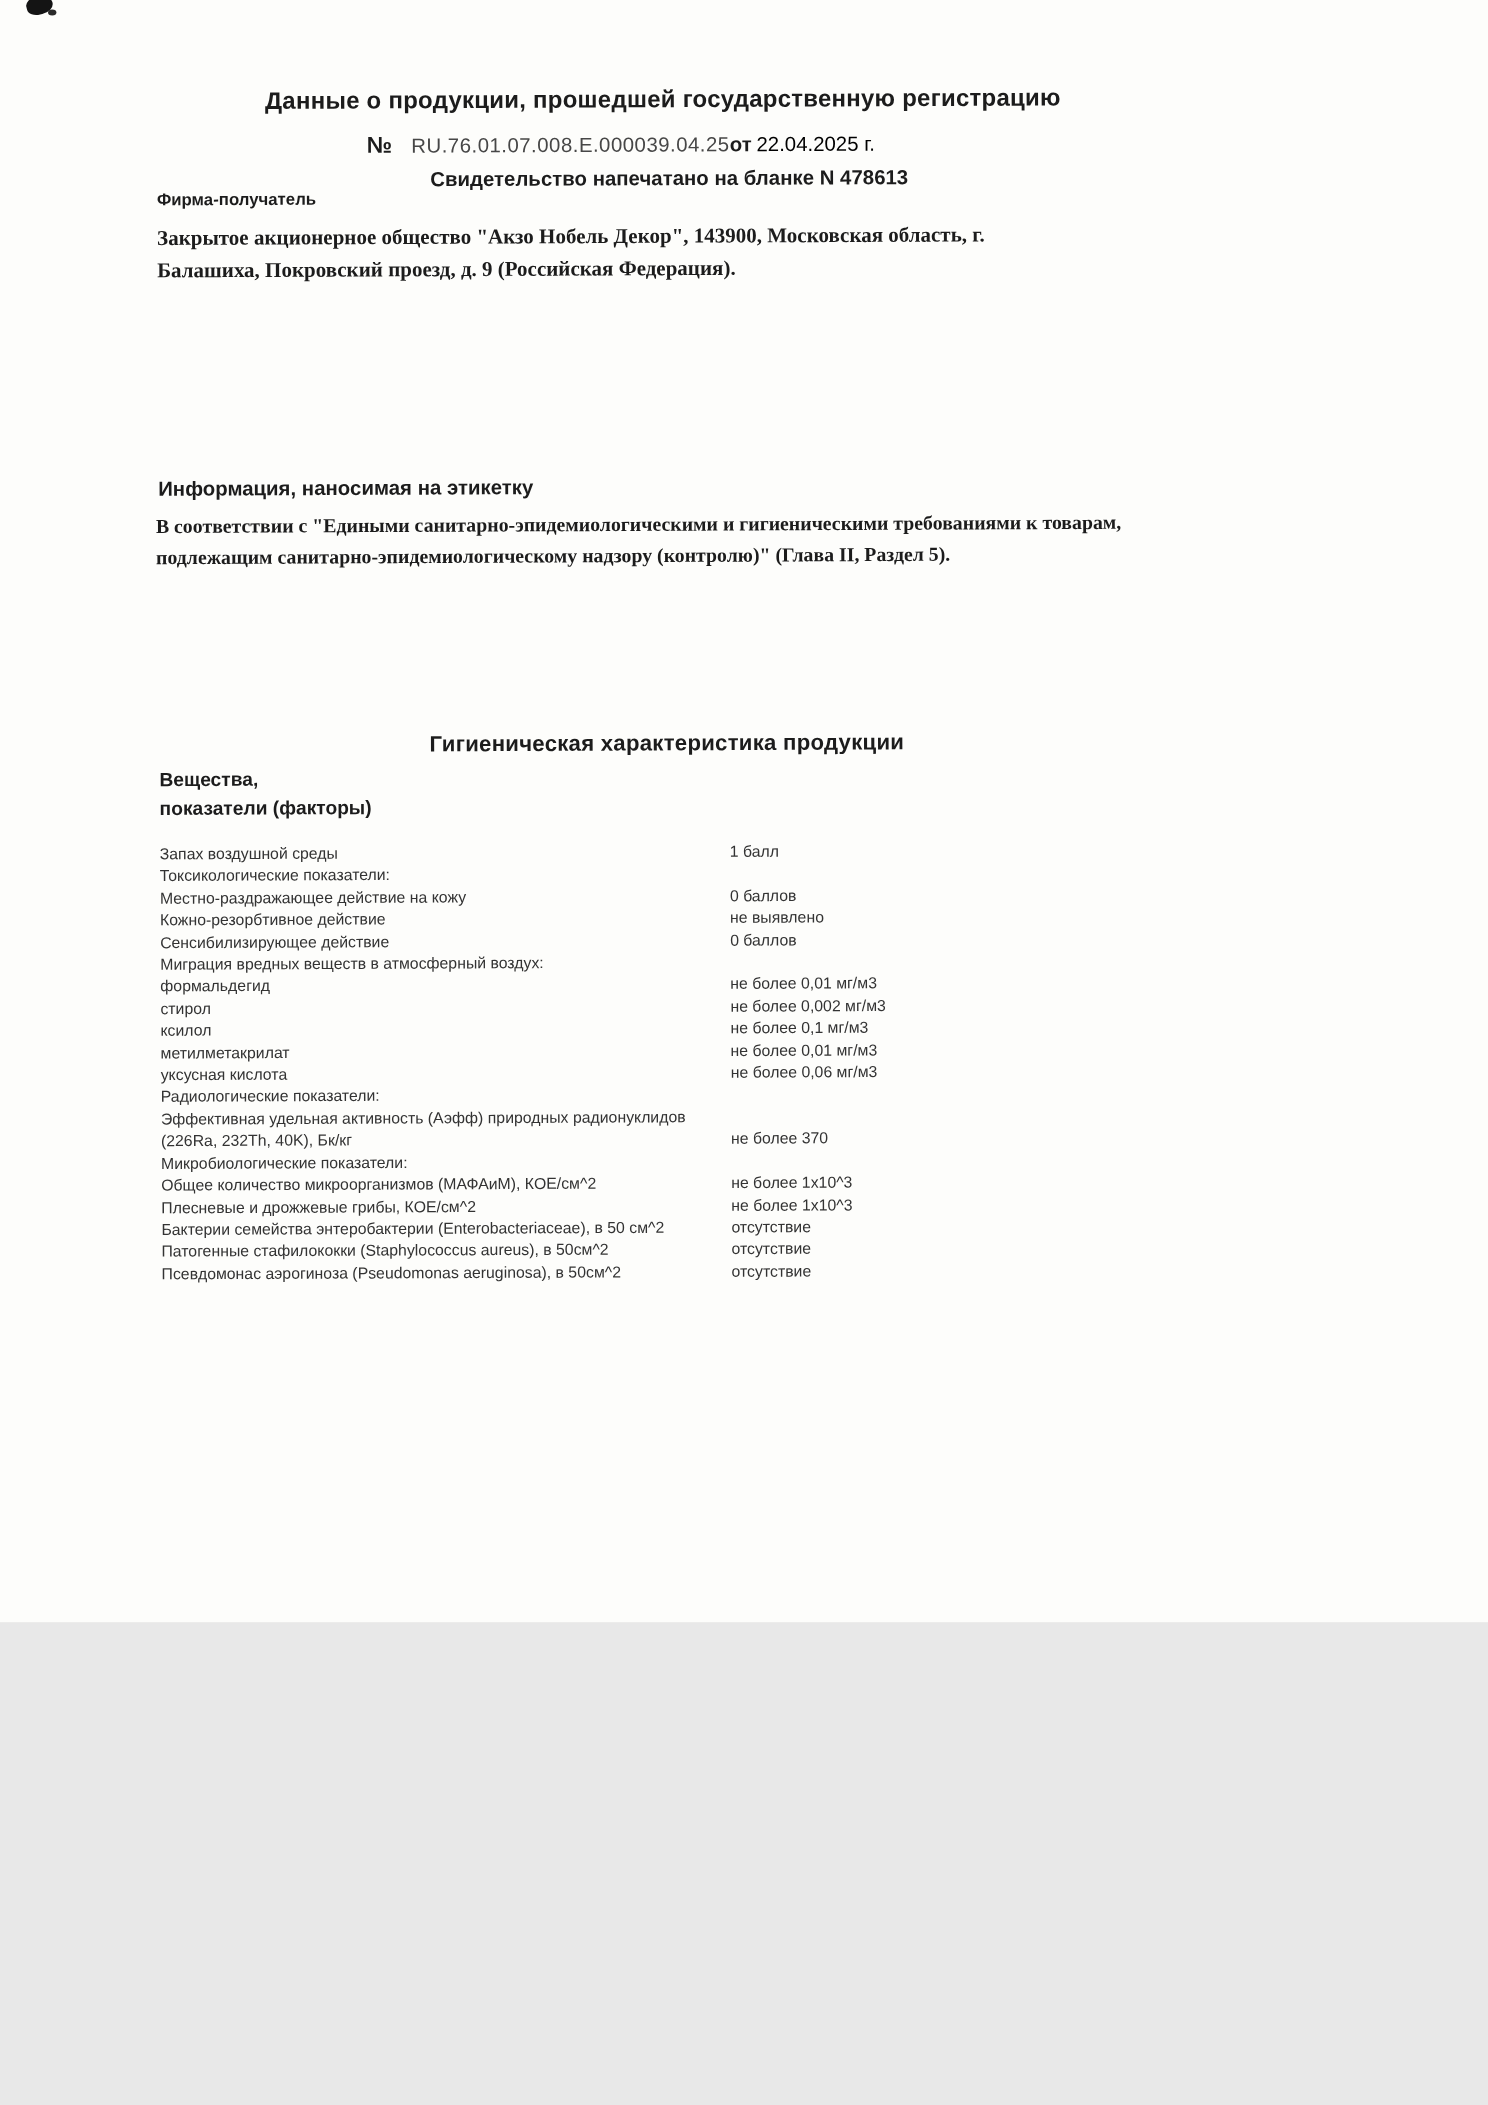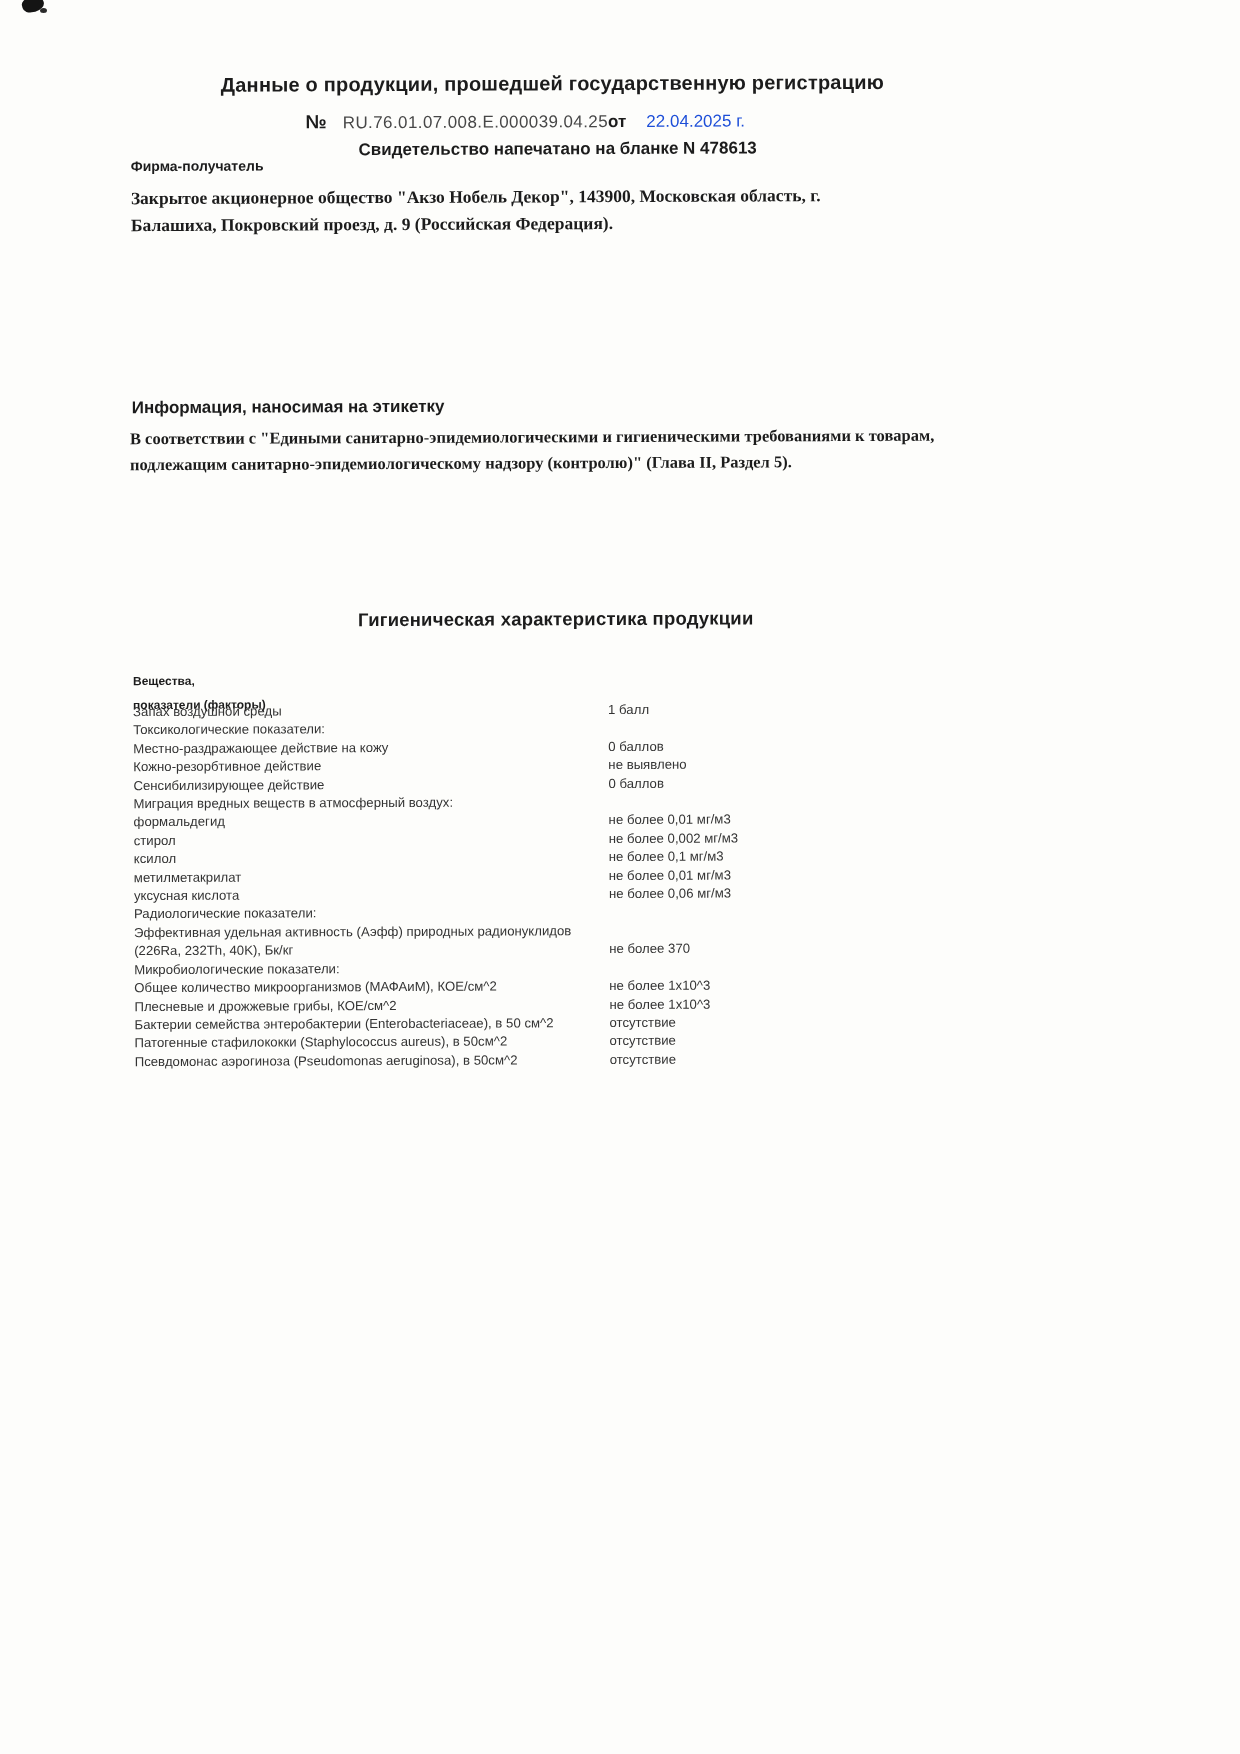--- a/index.html
+++ b/index.html
@@ -1,18 +1,18 @@
 <!DOCTYPE html>
 <html><head>
 <meta charset="utf-8">
 <style>
   html,body{margin:0;padding:0;background:#e8e8e8;}
   .page{
     position:relative;
-    width:1240px;height:1754px;
+    width:1240px;height:1352px;
     background:#fdfdfb;
     overflow:hidden;
     font-family:"Liberation Sans",sans-serif;
     color:#1c1c1c;
   }
   .content{position:absolute;inset:0;transform:rotate(-0.25deg);transform-origin:50% 0;}
 
   .scan-artifact{
     position:absolute;left:22px;top:-3px;width:22px;height:15px;
     background:#141414;border-radius:45% 60% 55% 50%;
@@ -27,21 +27,21 @@
     position:absolute;top:72px;left:0;width:1104px;
     text-align:center;font-size:20px;font-weight:bold;letter-spacing:.2px;
   }
   .number-line{
     position:absolute;top:110px;left:305px;width:820px;
     white-space:nowrap;
   }
   .no-sign{font-weight:bold;font-size:19px;}
   .reg-number{font-size:17px;color:#474747;margin-left:16px;letter-spacing:.4px;}
   .from-label{font-weight:bold;font-size:17px;}
-  .date-value{font-size:17px;color:#1d4ed8;margin-left:20px;}
+  .date-value{font-size:17px;color:#000000;margin-left:4px;}
   .blank-note{
     position:absolute;top:139px;left:0;width:1114px;
     text-align:center;font-weight:bold;font-size:17px;
   }
   .recipient-label{
     position:absolute;top:156px;left:130px;
     font-weight:bold;font-size:14px;
   }
   .recipient-text{
     position:absolute;top:183px;left:130px;width:778px;
@@ -54,21 +54,21 @@
   }
   .label-info-text{
     position:absolute;top:424px;left:128px;width:836px;
     font-family:"Liberation Serif",serif;font-weight:bold;
     font-size:16.5px;line-height:26px;
   }
   .hygiene-title{
     position:absolute;top:608px;left:0;width:1106px;
     text-align:center;font-weight:bold;font-size:18.5px;letter-spacing:.2px;
   }
-  .col-header{position:absolute;top:667px;font-weight:bold;font-size:12px;line-height:24px;}
+  .col-header{position:absolute;top:637px;font-weight:bold;font-size:16px;line-height:24px;}
   .col-header.left{left:130px;}
   .col-header.right{left:735px;}
 
   .hygiene-table{
     position:absolute;top:701px;left:130px;width:830px;
     font-size:13.2px;color:#333;
   }
   .trow{display:flex;align-items:flex-end;line-height:18.4px;}
   .tname{width:475px;padding-right:12px;box-sizing:border-box;}
   .tvalue{flex:1;}

